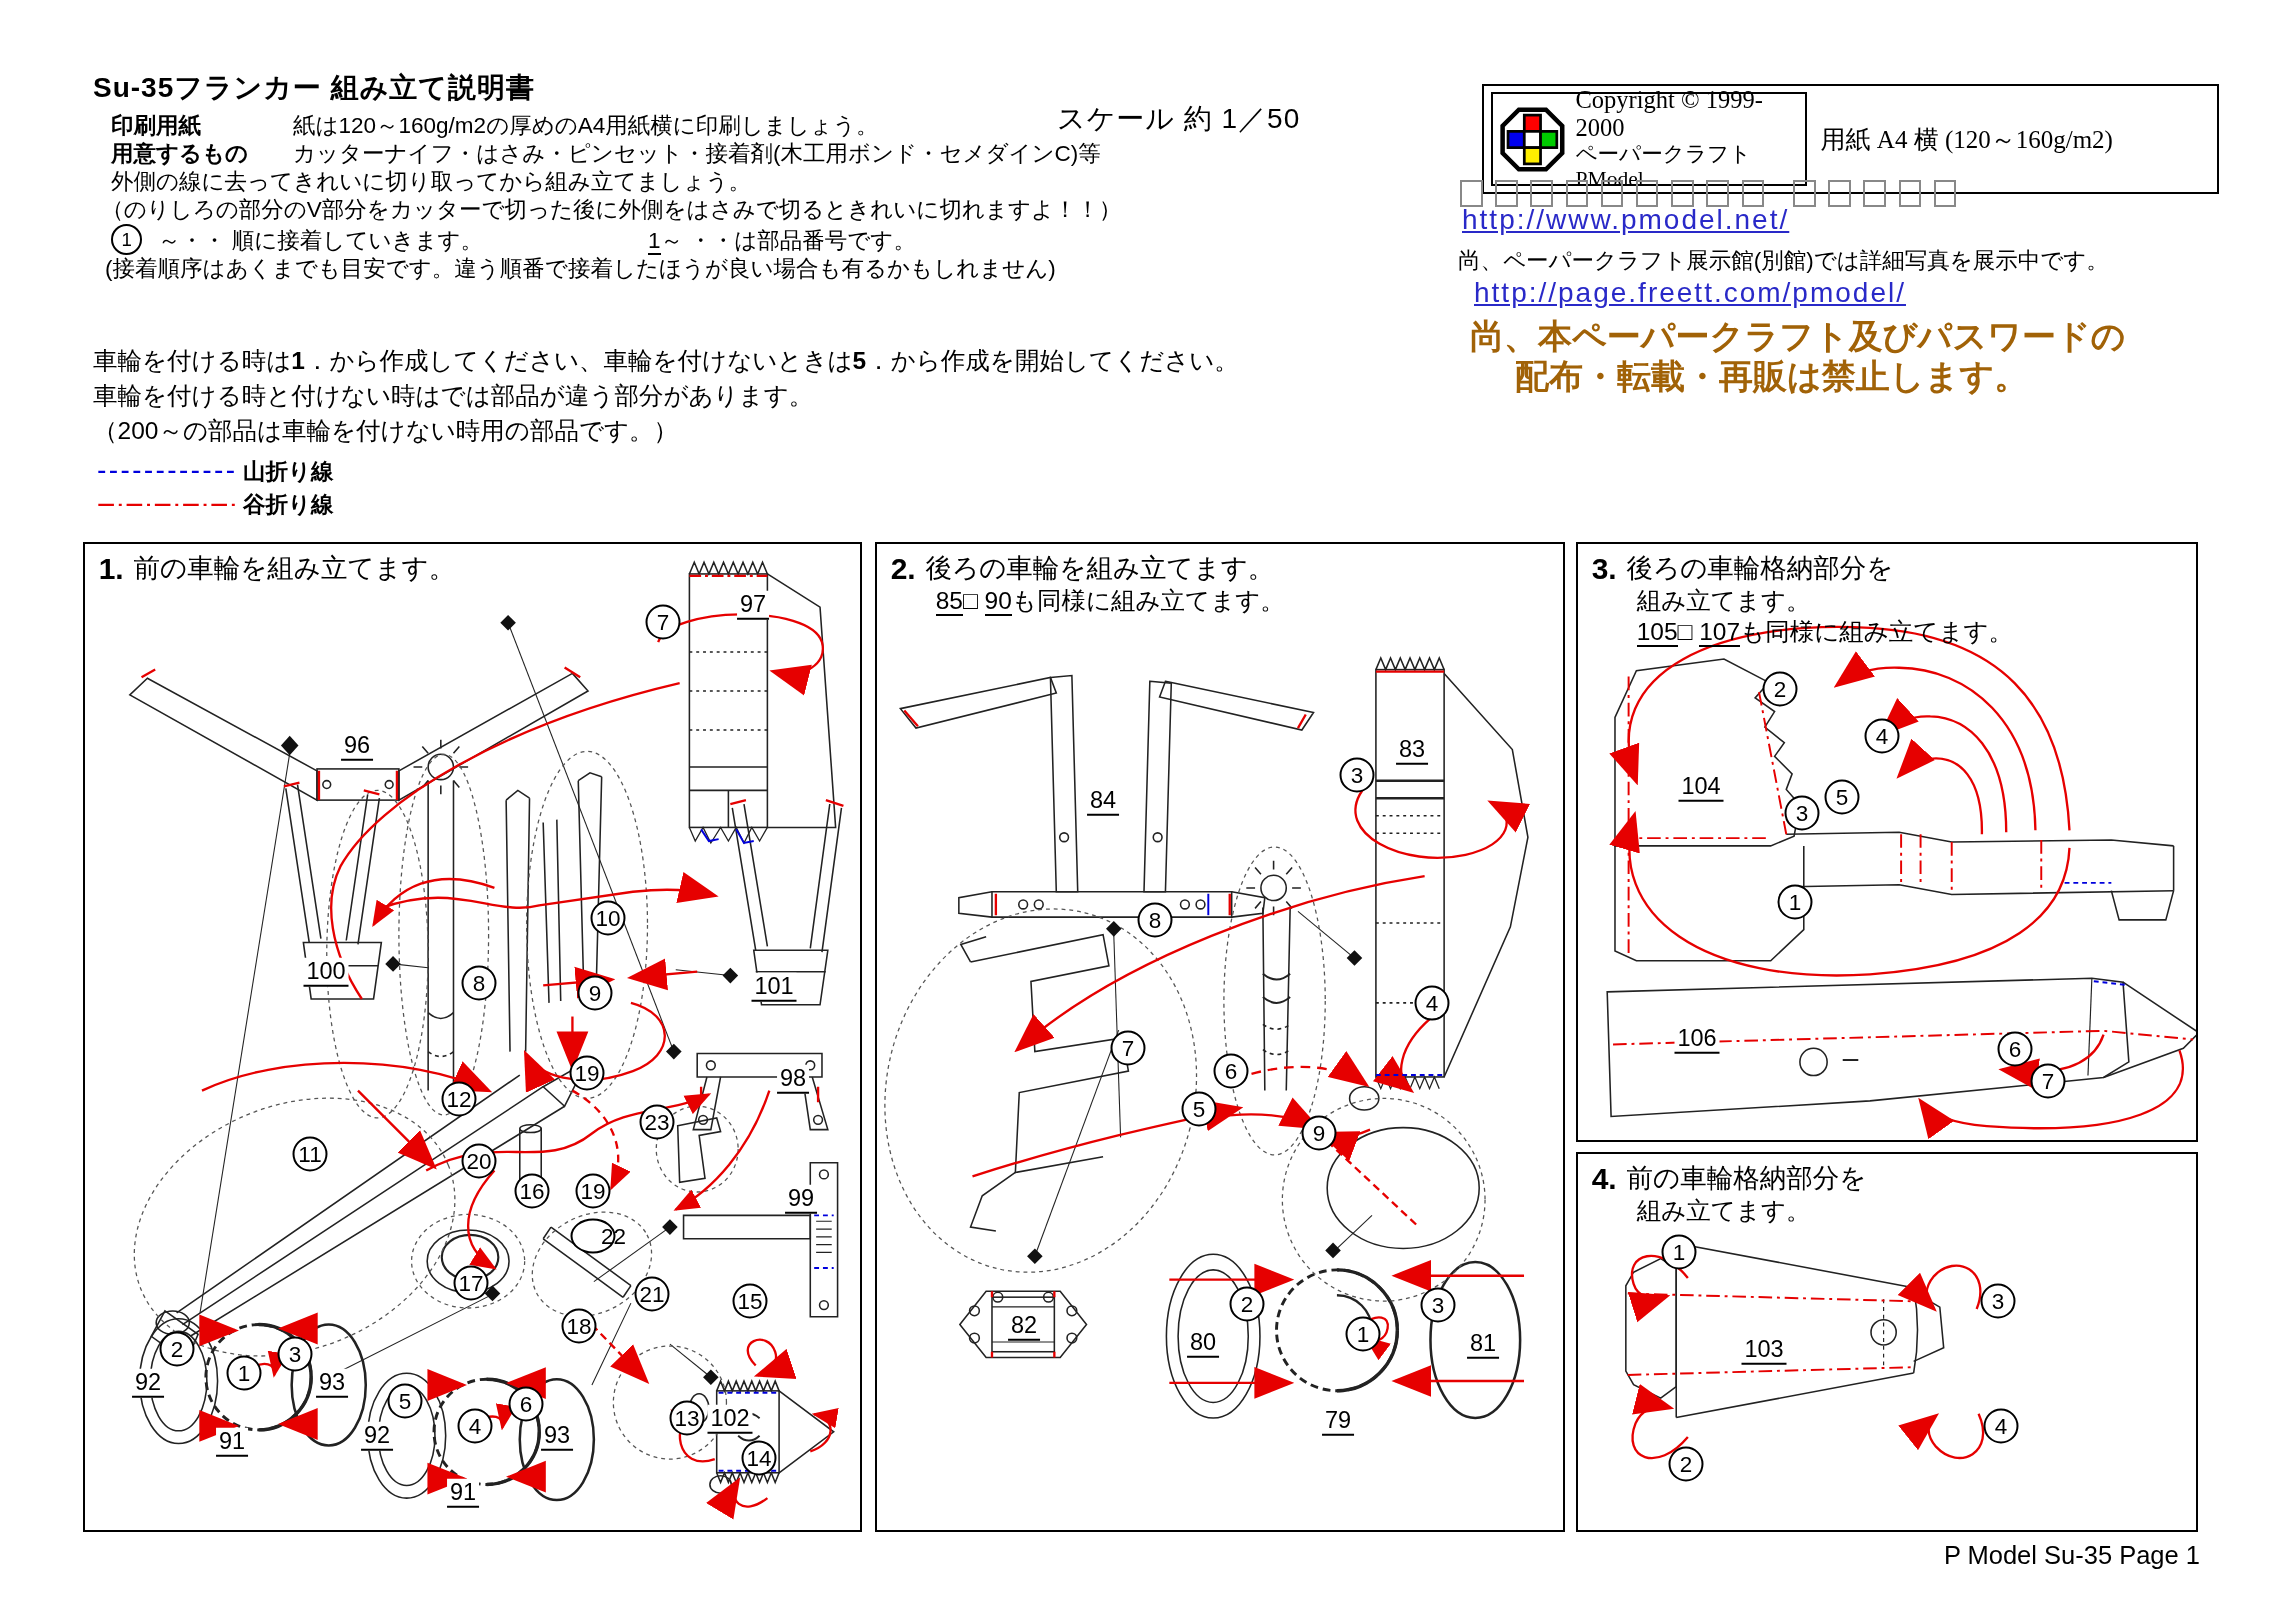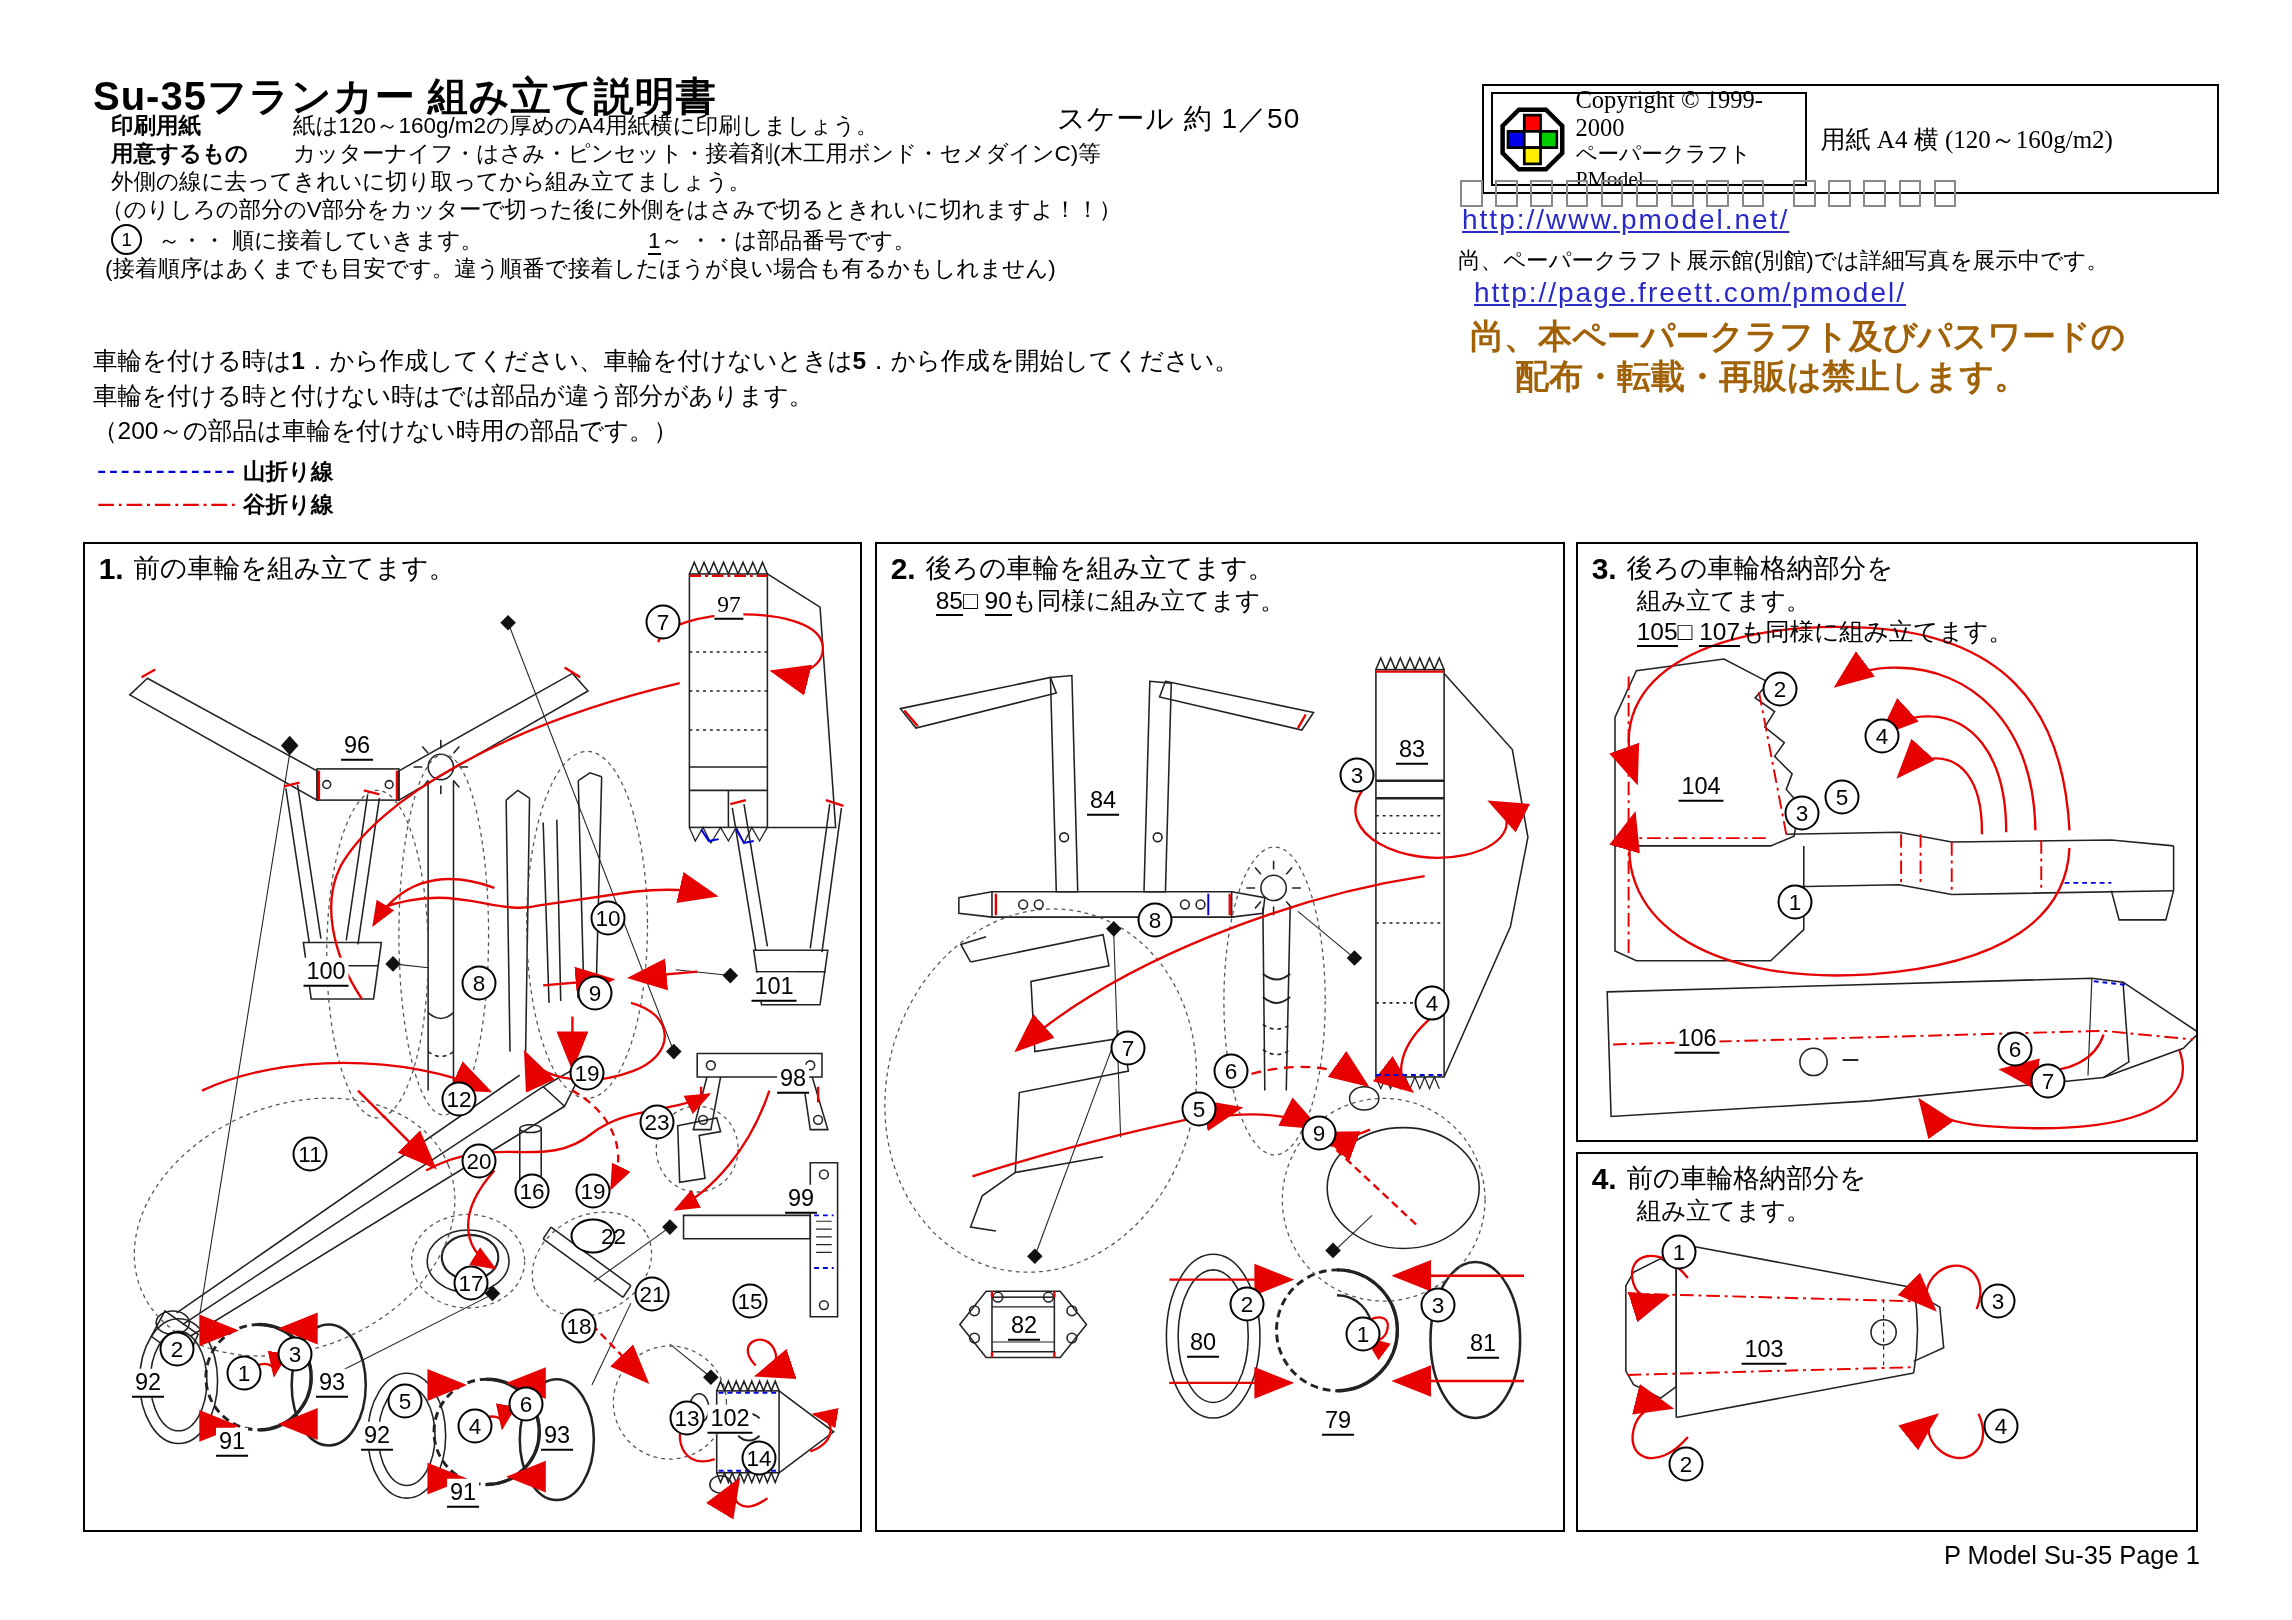--- a/index.html
+++ b/index.html
@@ -1,18 +1,18 @@
 <!DOCTYPE html>
 <html><head>
 <meta charset="utf-8">
 <style>
   html,body{margin:0;padding:0;background:#fff;}
   .page{position:relative;width:2293px;height:1620px;background:#ffffff;overflow:hidden;
         font-family:"Liberation Sans","DejaVu Sans",sans-serif;color:#000;}
-  .t-title{position:absolute;left:93px;top:69px;font-size:40px;font-weight:bold;letter-spacing:1px;}
+  .t-title{position:absolute;left:93px;top:69px;font-size:28px;font-weight:bold;letter-spacing:1px;}
   .info{position:absolute;left:111px;top:112px;font-size:22.5px;line-height:28px;white-space:nowrap;}
   .info .row{display:flex;align-items:flex-end;}
   .info .lbl{font-weight:bold;width:182px;flex:0 0 auto;}
   .circ{display:inline-flex;width:27.4px;height:27.4px;border:2px solid #000;border-radius:50%;
         align-items:center;justify-content:center;font-size:18.6px;margin-right:15.7px;flex:0 0 auto;}
   .glue{align-items:center;}
   .glue .gap{display:inline-block;width:165px;}
   .seg-u{border-bottom:2px solid #000;}
   .seg-b{font-weight:bold;}
   .scale{position:absolute;left:1057px;top:100px;font-size:28px;letter-spacing:1px;}
@@ -296,21 +296,21 @@
       </g>
       <g stroke="#0000dd" stroke-width="2" fill="none">
         <path d="M632 292 l8 12 l10 -2 M668 292 l8 14 l10 -2"></path>
         <path d="M748 688 L768 688 M748 742 L768 742" stroke-dasharray="5 4"></path>
         <path d="M650 870 L710 870" stroke-dasharray="5 4"></path>
         <path d="M650 950 L710 950" stroke-dasharray="5 4"></path>
       </g>
     </svg>
     <div class="plabels">
         <div class="dlabel part-label" style="left: 272px; top: 202px;">96</div>
-        <div class="dlabel part-label" style="left: 644px; top: 61px; font-family: Liberation Serif, serif;">97</div>
+        <div class="dlabel part-label" style="left: 668px; top: 61px;">97</div>
         <div class="dlabel part-label" style="left: 241px; top: 428px;">100</div>
         <div class="dlabel part-label" style="left: 689px; top: 443px;">101</div>
         <div class="dlabel part-label" style="left: 708px; top: 535px;">98</div>
         <div class="dlabel part-label" style="left: 716px; top: 655px;">99</div>
         <div class="dlabel part-label" style="left: 63px; top: 839px;">92</div>
         <div class="dlabel part-label" style="left: 147px; top: 898px;">91</div>
         <div class="dlabel part-label" style="left: 247px; top: 839px;">93</div>
         <div class="dlabel part-label" style="left: 292px; top: 892px;">92</div>
         <div class="dlabel part-label" style="left: 378px; top: 949px;">91</div>
         <div class="dlabel part-label" style="left: 472px; top: 892px;">93</div>

